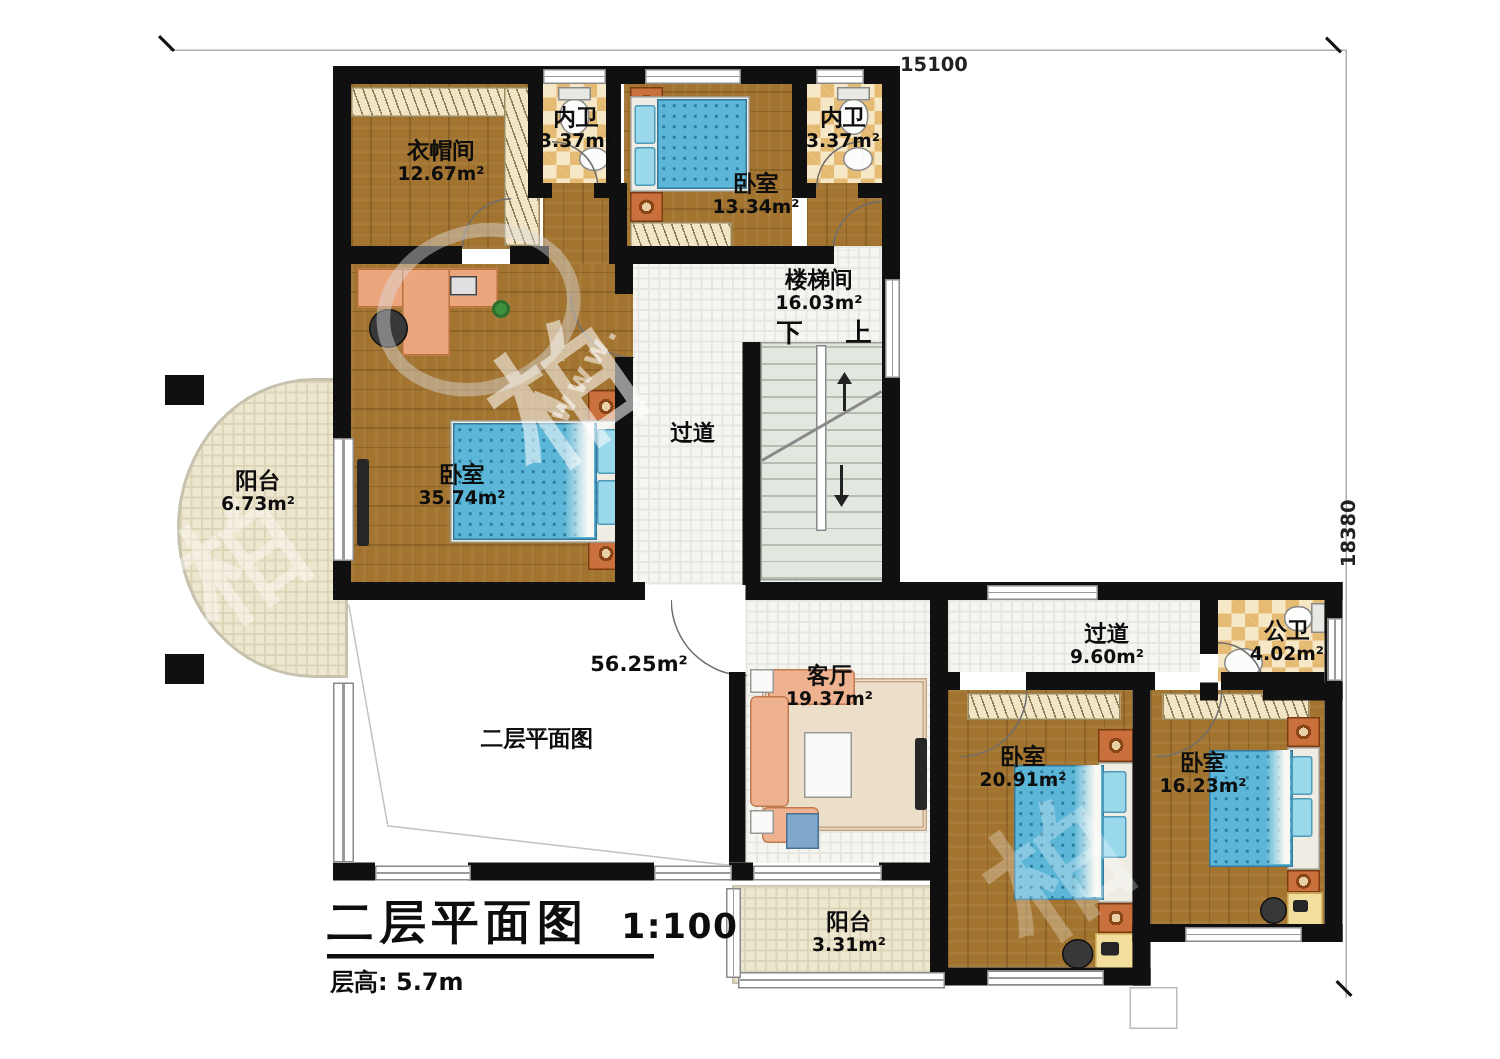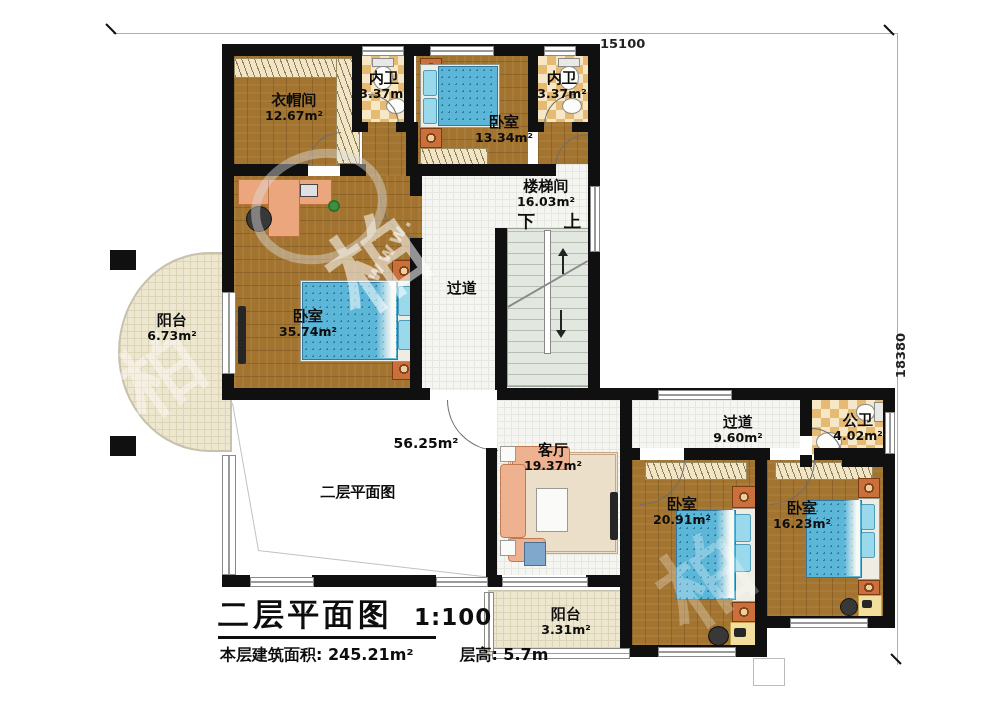--- a/index.html
+++ b/index.html
@@ -240,21 +240,20 @@
     <div class="nm">阳台</div>
     <div class="ar">3.31m²</div>
   </div>
 
   <div class="titlewrap">
     <span class="title">二层平面图</span>
     <span class="scale">1:100</span>
   </div>
   <div class="underline"></div>
   <div class="infoline">
-    <span>本层建筑面积: 245.21m²</span>
     <span>层高: 5.7m</span>
   </div>
 
 <div class="wall" style="left: 222px; top: 44px; width: 378px; height: 12px;"></div>
     <div class="wall" style="left: 222px; top: 56px; width: 12px; height: 210px;"></div>
     <div class="wall" style="left: 222px; top: 266px; width: 12px; height: 26px;"></div>
     <div class="wall" style="left: 222px; top: 372px; width: 12px; height: 16px;"></div>
     <div class="wall" style="left: 588px; top: 44px; width: 12px; height: 96px;"></div>
     <div class="wall" style="left: 588px; top: 140px; width: 12px; height: 260px;"></div>
     <div class="wall" style="left: 497px; top: 388px; width: 103px; height: 12px;"></div>

